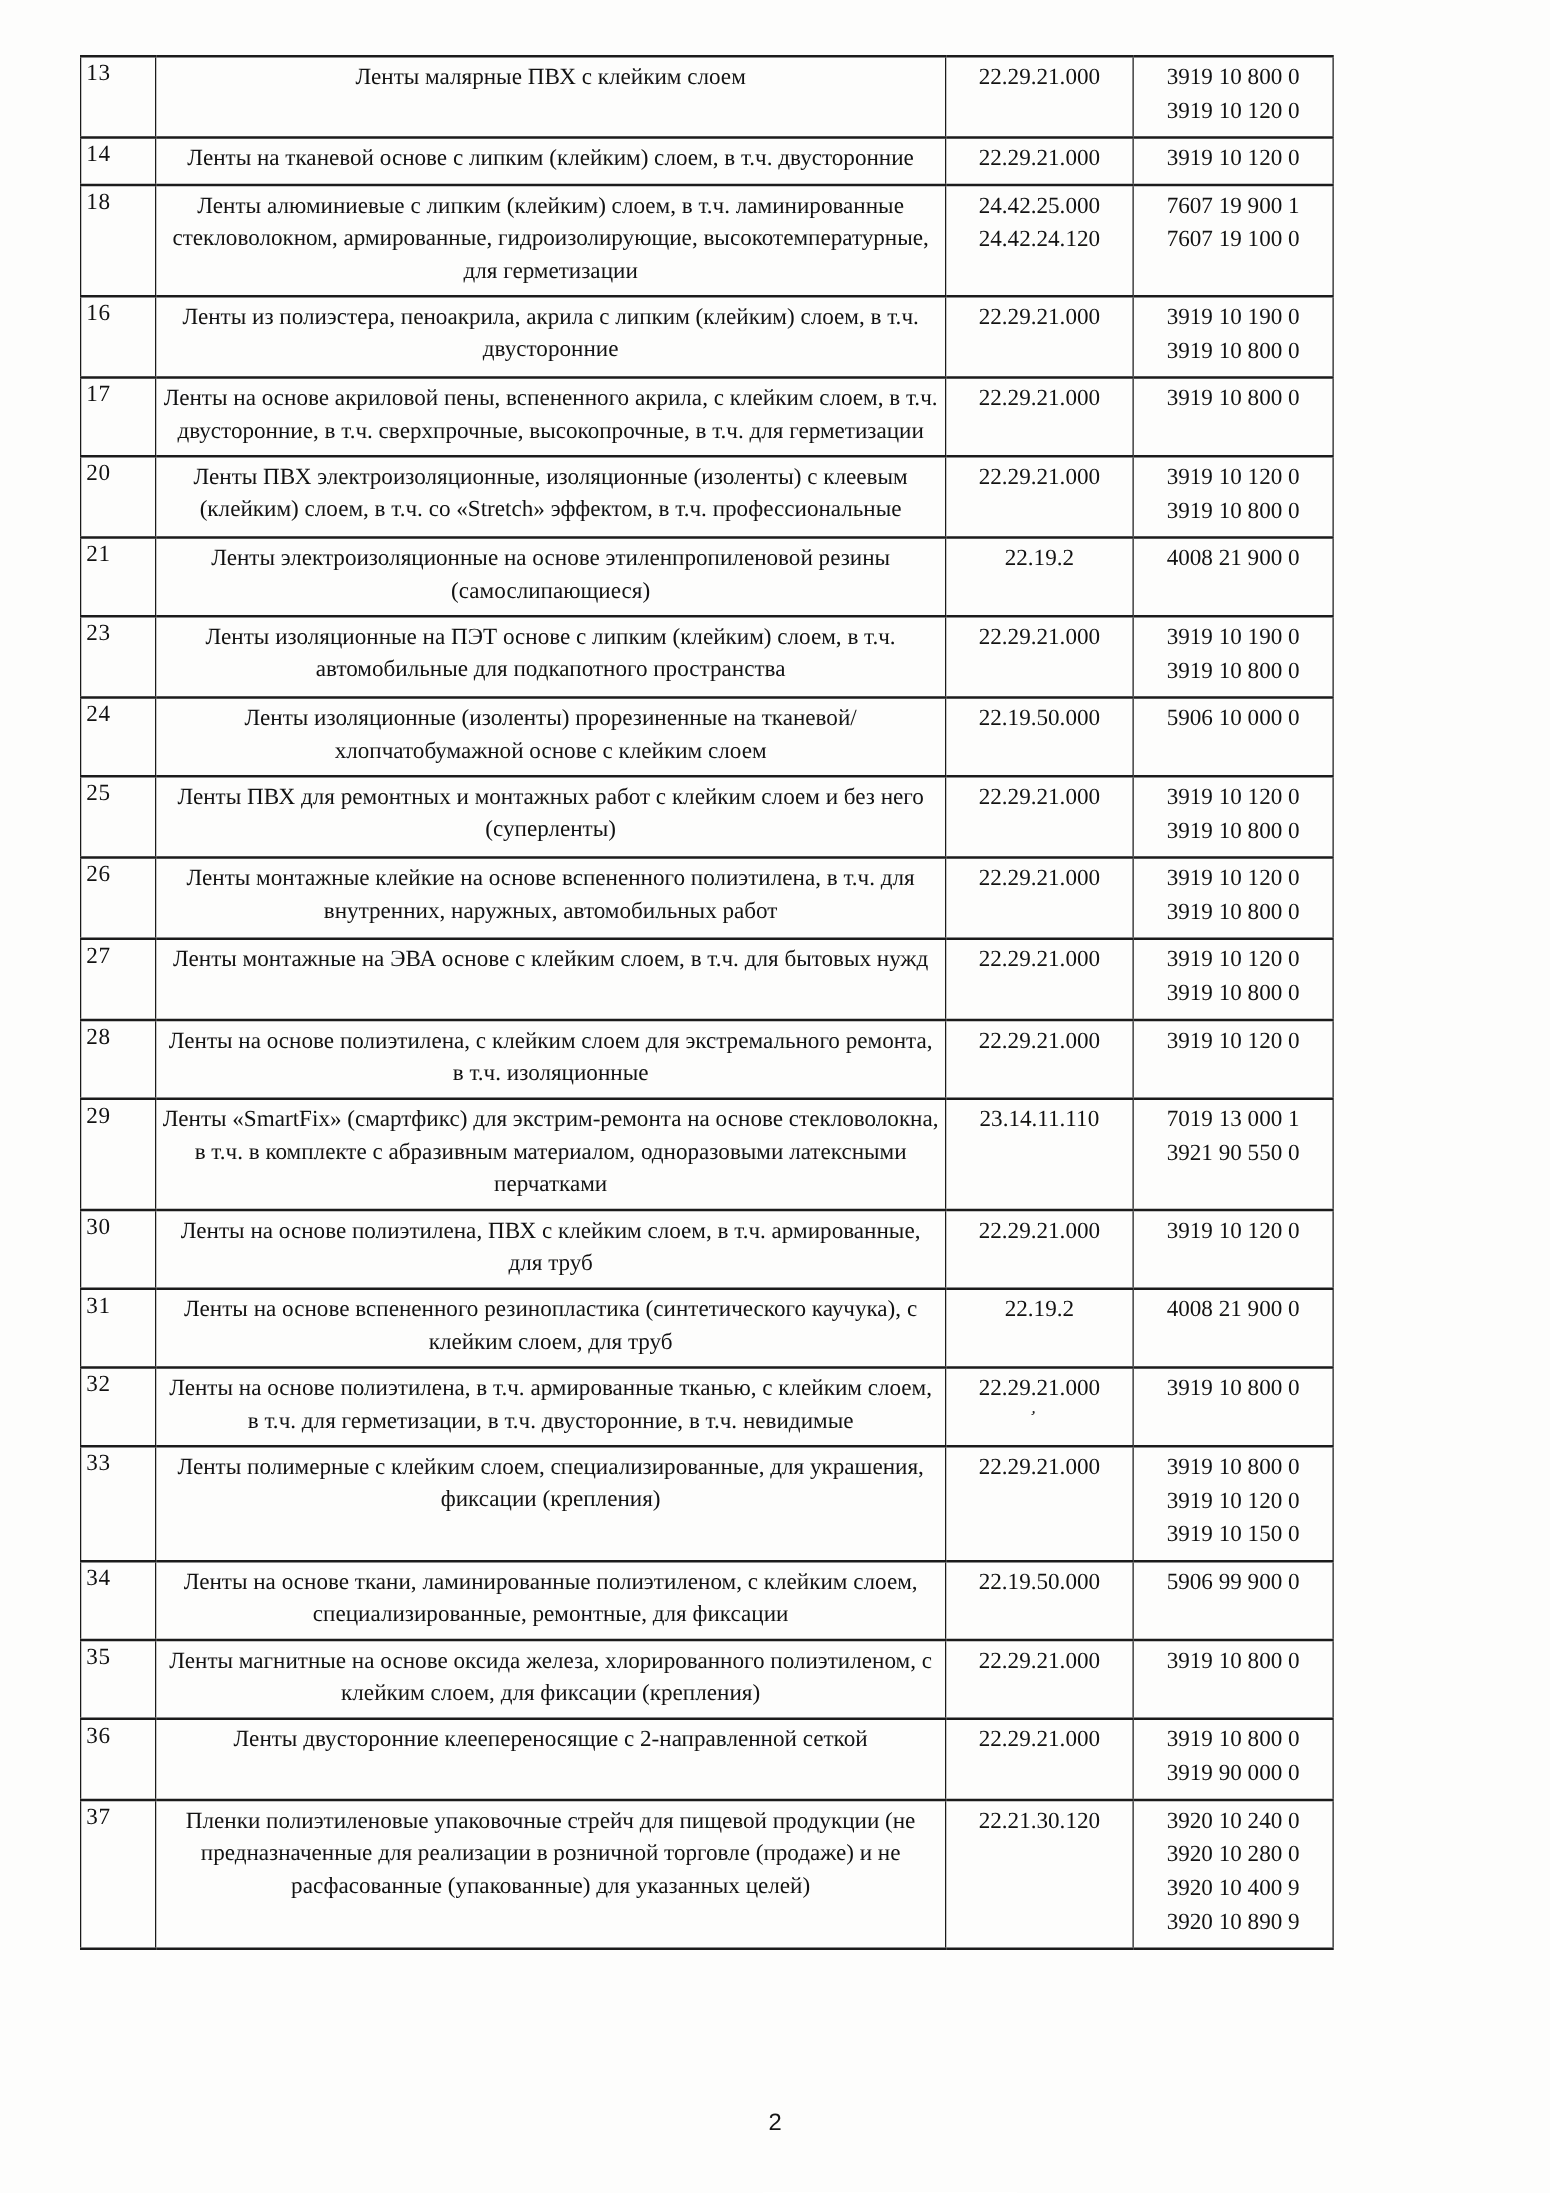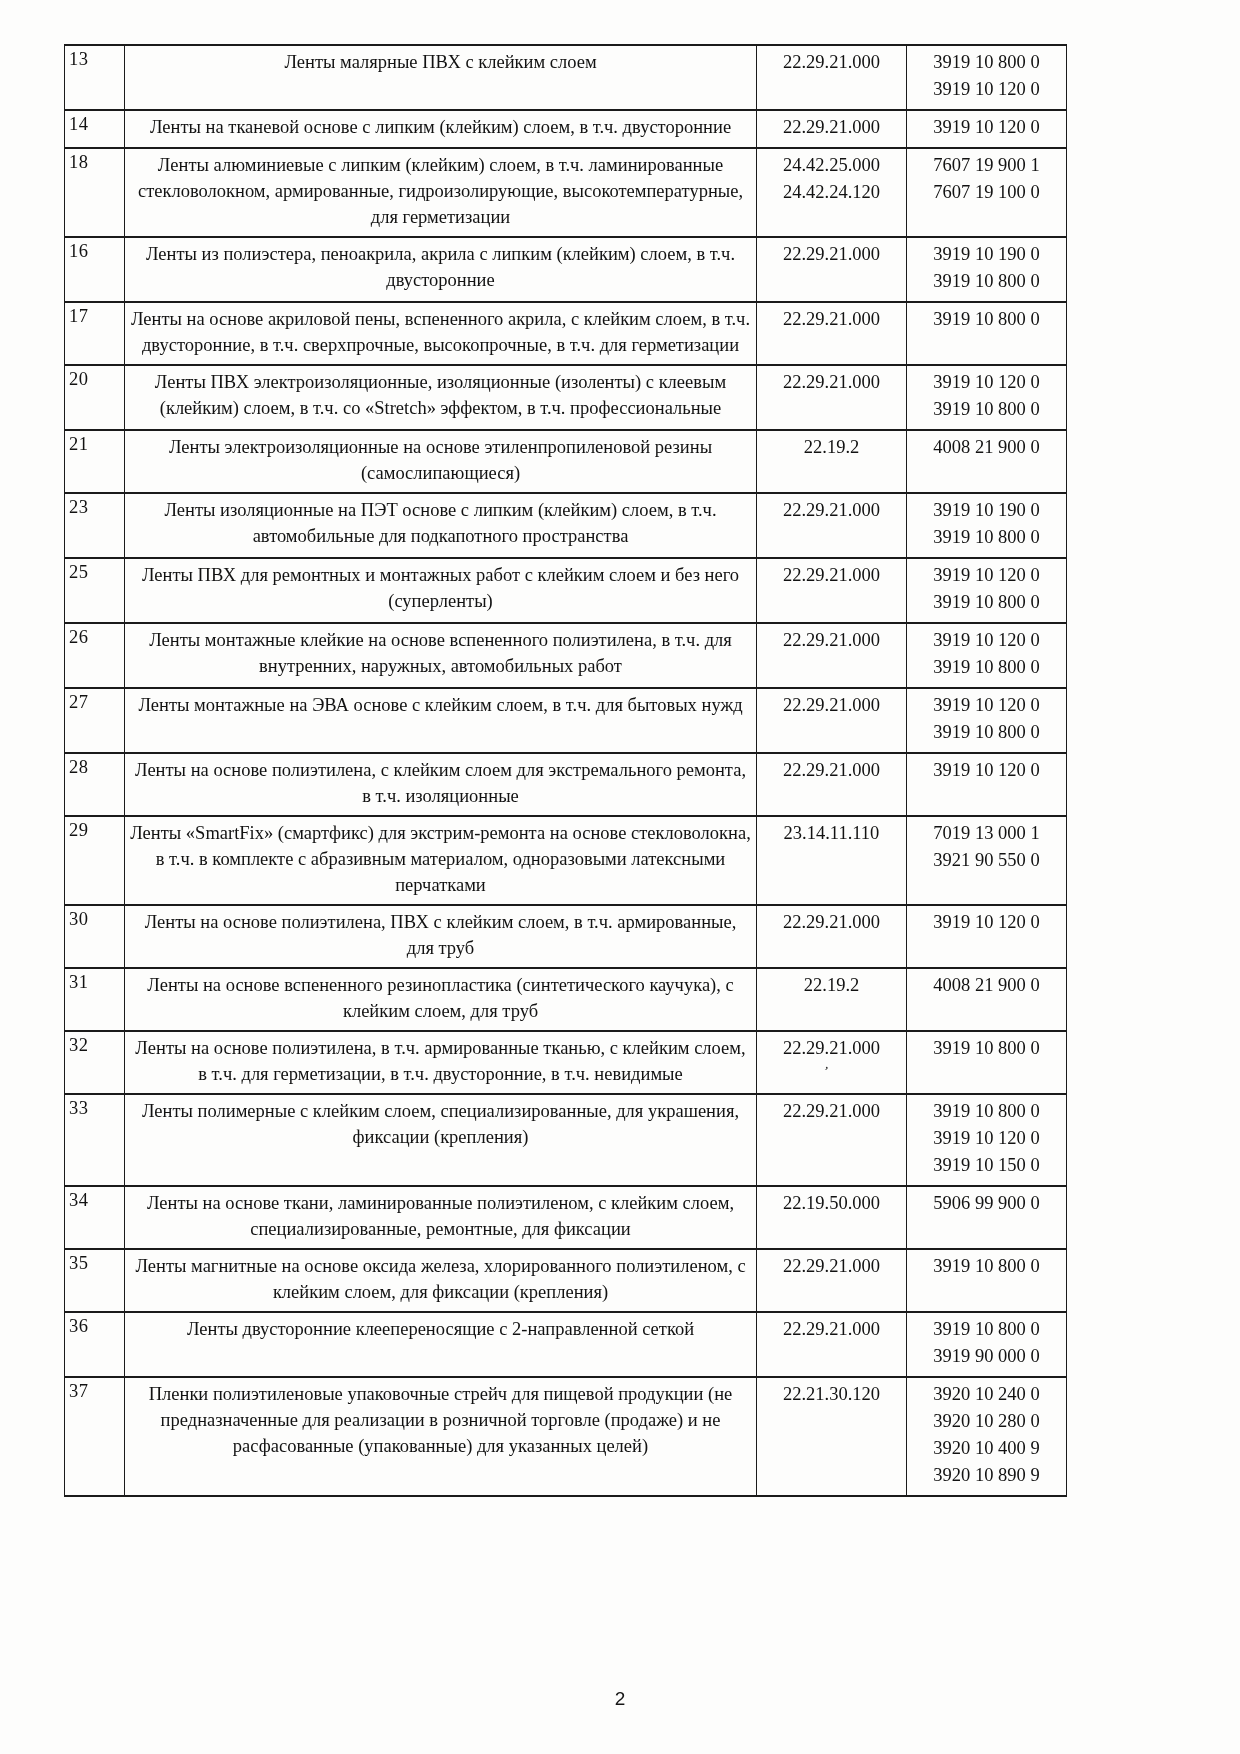--- a/index.html
+++ b/index.html
@@ -165,20 +165,30 @@
           <td class="cell-desc">Ленты изоляционные на ПЭТ основе с липким (клейким) слоем, в т.ч. автомобильные для подкапотного пространства</td>
           <td class="cell-okpd">
             <span class="code-line">22.29.21.000</span>
           </td>
           <td class="cell-tnved">
             <span class="code-line">3919 10 190 0</span>
             <span class="code-line">3919 10 800 0</span>
           </td>
         </tr>
         <tr>
+          <td class="cell-num">24</td>
+          <td class="cell-desc">Ленты изоляционные (изоленты) прорезиненные на тканевой/ хлопчатобумажной основе с клейким слоем</td>
+          <td class="cell-okpd">
+            <span class="code-line">22.19.50.000</span>
+          </td>
+          <td class="cell-tnved">
+            <span class="code-line">5906 10 000 0</span>
+          </td>
+        </tr>
+        <tr>
           <td class="cell-num">25</td>
           <td class="cell-desc">Ленты ПВХ для ремонтных и монтажных работ с клейким слоем и без него (суперленты)</td>
           <td class="cell-okpd">
             <span class="code-line">22.29.21.000</span>
           </td>
           <td class="cell-tnved">
             <span class="code-line">3919 10 120 0</span>
             <span class="code-line">3919 10 800 0</span>
           </td>
         </tr>

